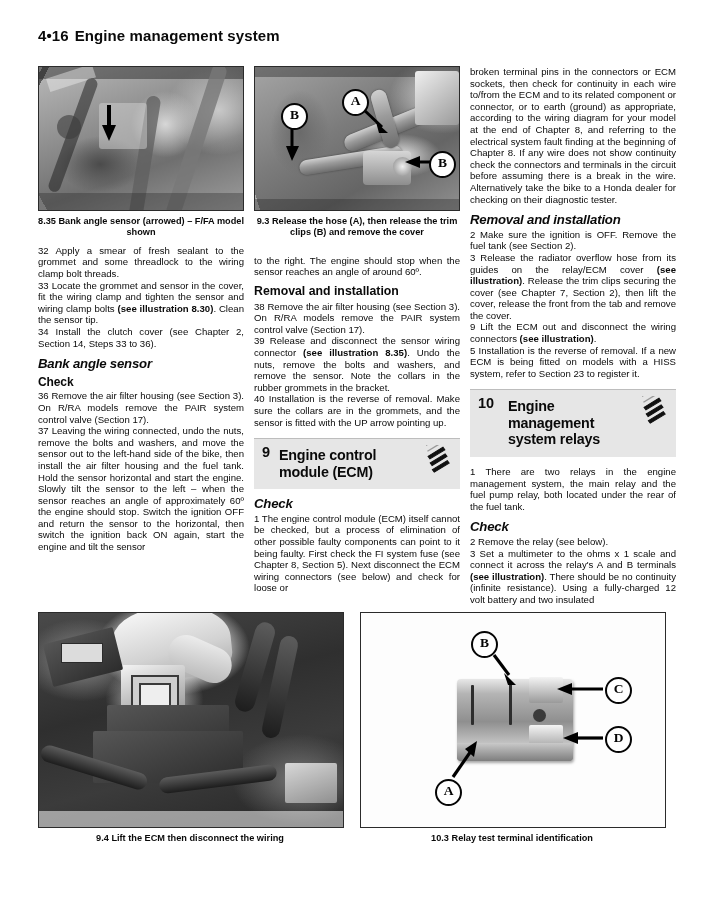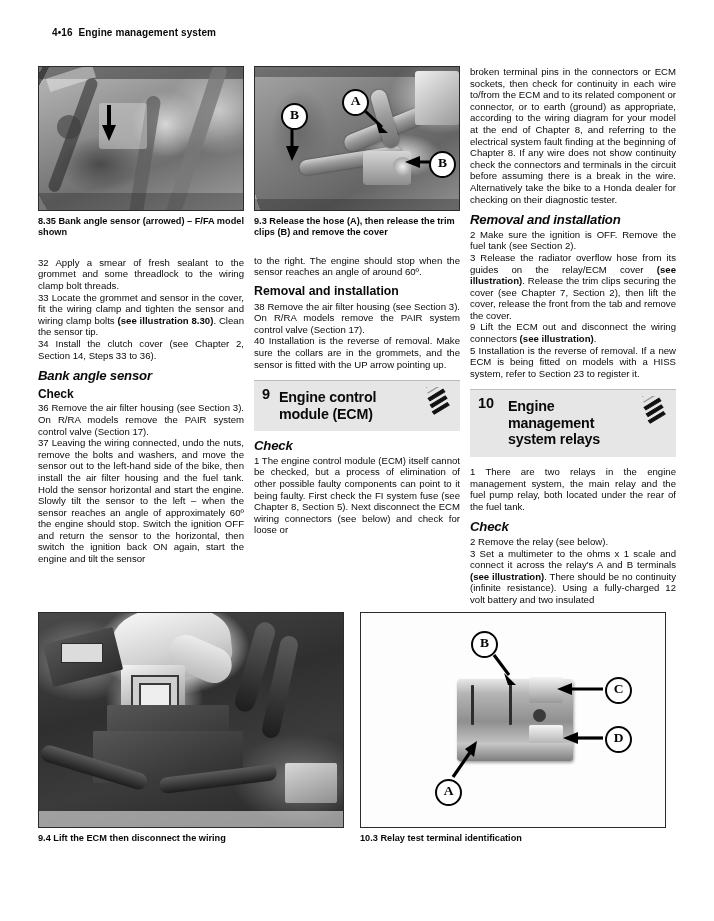--- a/index.html
+++ b/index.html
@@ -18,22 +18,22 @@
   .page {
     position: absolute;
     left: 0; top: 0;
     width: 714px; height: 921px;
     background: #fff;
   }
 
   
   .page-header {
     position: absolute;
-    left: 52px; top: 27px;
-    font-size: 10px;
+    left: 38px; top: 27px;
+    font-size: 15px;
     font-weight: bold;
     letter-spacing: .1px;
     white-space: nowrap;
   }
   .page-header .folio { margin-right: 6px; }
 
   
   .col {
     position: absolute;
     top: 66px;
@@ -77,21 +77,21 @@
     position: relative;
     border: 1px solid #2b2b2b;
     overflow: hidden;
     background: #8a8a8a;
   }
   .cap {
     margin: 5px 0 0 0;
     font-size: 9.2px;
     font-weight: bold;
     line-height: 11.4px;
-    text-align: left;
+    text-align: center;
   }
 
   
   .ph835 {
     width: 204px; height: 143px;
     background:
       linear-gradient(118deg, rgba(250,250,250,.55) 0 3px, rgba(0,0,0,0) 3px 11px),
       linear-gradient(118deg, rgba(20,20,20,.55) 0 9px, rgba(0,0,0,0) 9px 46px),
       linear-gradient(62deg, rgba(235,235,235,.40) 0 7px, rgba(0,0,0,0) 7px 40px),
       radial-gradient(ellipse 60px 40px at 30% 68%, #4b4b4b 0%, rgba(75,75,75,0) 70%),
@@ -239,21 +239,21 @@
       <div class="blk" style="left:18px;top:48px;width:24px;height:24px;border-radius:50%;background:rgba(60,60,60,.6)"></div>
       <div class="blk" style="left:0;top:126px;width:204px;height:17px;background:rgba(40,40,40,.35)"></div>
 
       <svg width="204" height="143" viewBox="0 0 204 143" style="position:absolute;left:0;top:0">
         <path d="M70 38 L70 62" stroke="#000" stroke-width="4" fill="none"></path>
         <path d="M70 74 L63 58 L77 58 Z" fill="#000"></path>
       </svg>
     </div>
     <p class="cap">8.35 Bank angle sensor (arrowed) – F/FA model shown</p>
 
-    <p class="para" style="margin-top:18px">32  Apply a smear of fresh sealant to the grommet and some threadlock to the wiring clamp bolt threads.</p>
+    <p class="para" style="margin-top:6px">32  Apply a smear of fresh sealant to the grommet and some threadlock to the wiring clamp bolt threads.</p>
     <p class="para"><span>33  Locate the grommet and sensor in the cover, fit the wiring clamp and tighten the sensor and wiring clamp bolts </span><b>(see illustration 8.30)</b><span>. Clean the sensor tip.</span></p>
     <p class="para">34  Install the clutch cover (see Chapter 2, Section 14, Steps 33 to 36).</p>
 
     <h3 class="sub">Bank angle sensor</h3>
 
 
     <h4 class="sub2">Check</h4>
 
     <p class="para">36  Remove the air filter housing (see Section 3). On R/RA models remove the PAIR system control valve (Section 17).</p>
     <p class="para">37  Leaving the wiring connected, undo the nuts, remove the bolts and washers, and move the sensor out to the left-hand side of the bike, then install the air filter housing and the fuel tank. Hold the sensor horizontal and start the engine. Slowly tilt the sensor to the left – when the sensor reaches an angle of approximately 60º the engine should stop. Switch the ignition OFF and return the sensor to the horizontal, then switch the ignition back ON again, start the engine and tilt the sensor</p>
@@ -283,20 +283,21 @@
       <div class="callout" style="left:26px;top:36px">B</div>
       <div class="callout" style="left:174px;top:84px">B</div>
     </div>
     <p class="cap">9.3 Release the hose (A), then release the trim clips (B) and remove the cover</p>
 
     <p class="para" style="margin-top:16px">to the right. The engine should stop when the sensor reaches an angle of around 60º.</p>
 
     <h3 class="sub-up">Removal and installation</h3>
 
     <p class="para">38  Remove the air filter housing (see Section 3). On R/RA models remove the PAIR system control valve (Section 17).</p>
+    <p class="para"><span>39  Release and disconnect the sensor wiring connector </span><b>(see illustration 8.35)</b><span>. Undo the nuts, remove the bolts and washers, and remove the sensor. Note the collars in the rubber grommets in the bracket.</span></p>
     <p class="para">40  Installation is the reverse of removal. Make sure the collars are in the grommets, and the sensor is fitted with the UP arrow pointing up.</p>
 
     <div class="sec-box">
       <div class="sec-num">9</div>
       <div class="sec-title">Engine control module (ECM)</div>
       <svg class="spanner-rating" viewBox="0 0 28 38">
         <g transform="rotate(-18 14 19)">
           <g fill="#111" stroke="#111" stroke-width="1">
             <path d="M5 8 L22 4 L23 7 L6 11 Z"></path>
             <path d="M5 15 L22 11 L23 14 L6 18 Z"></path>

